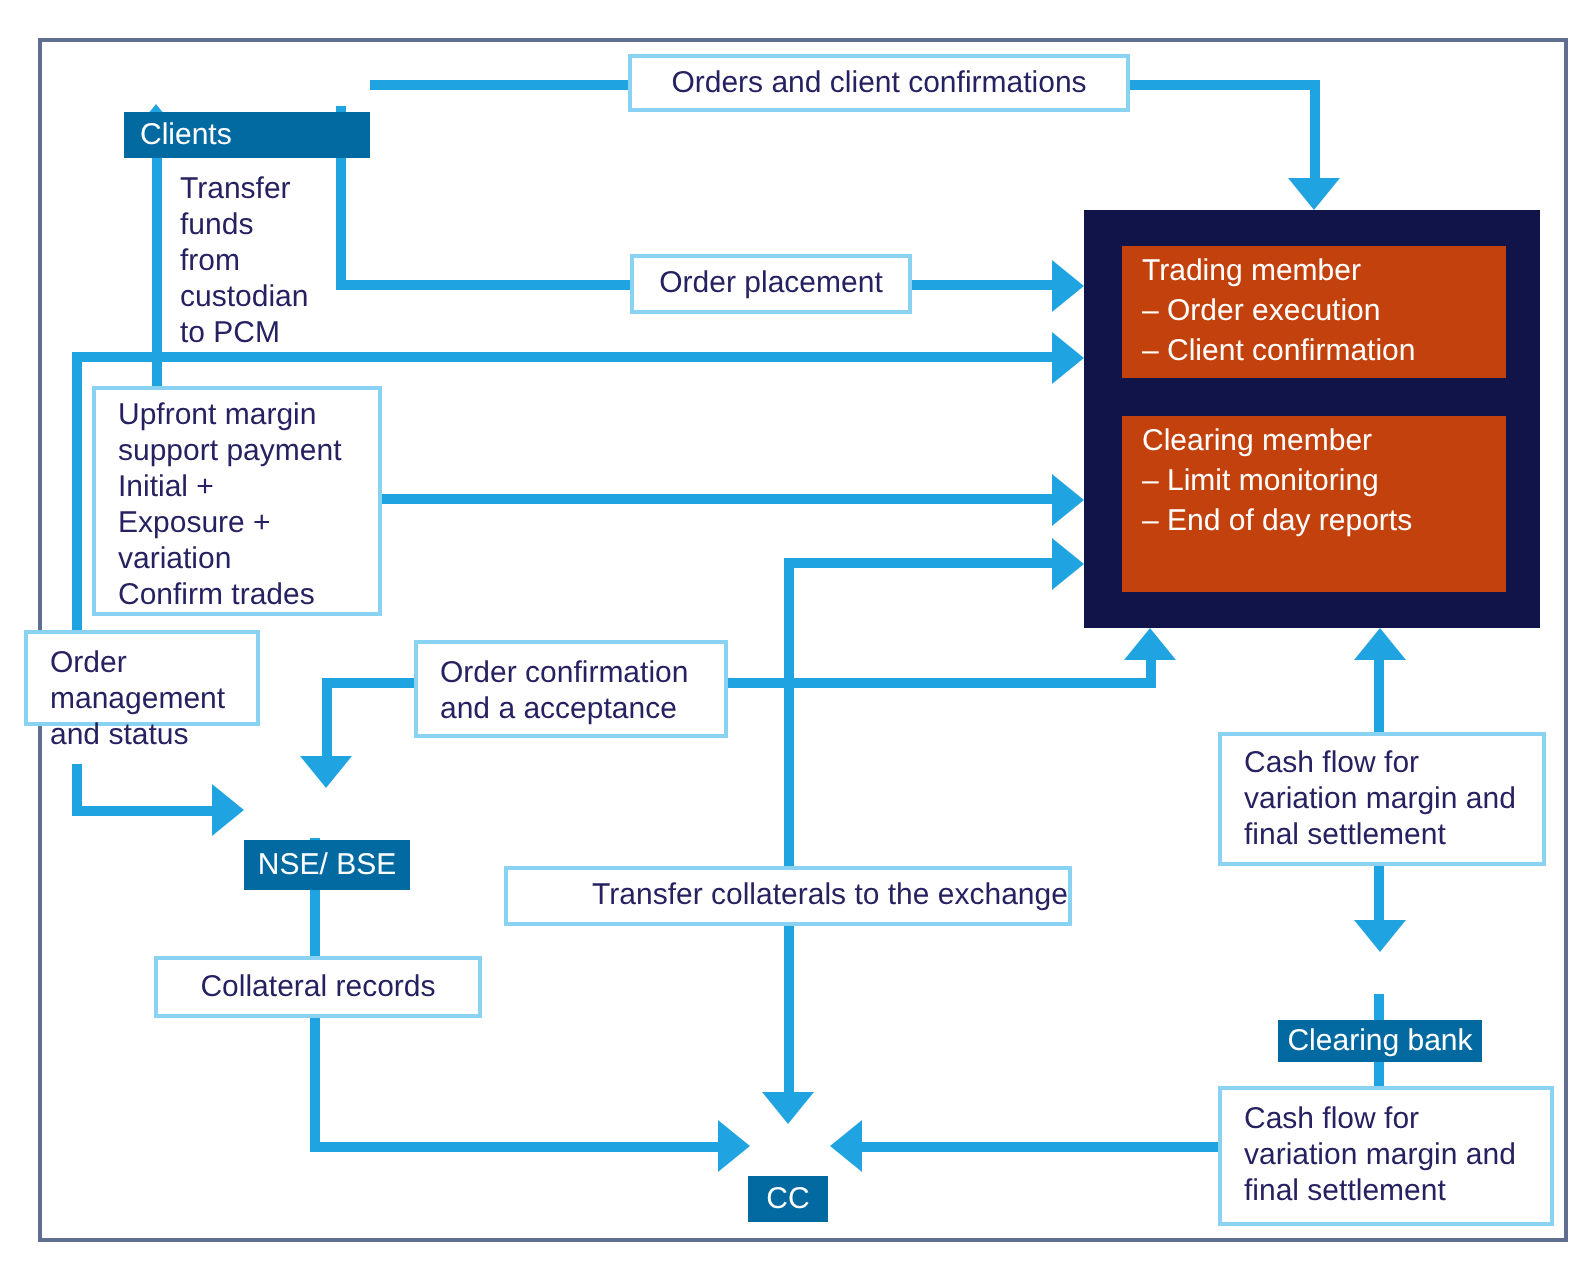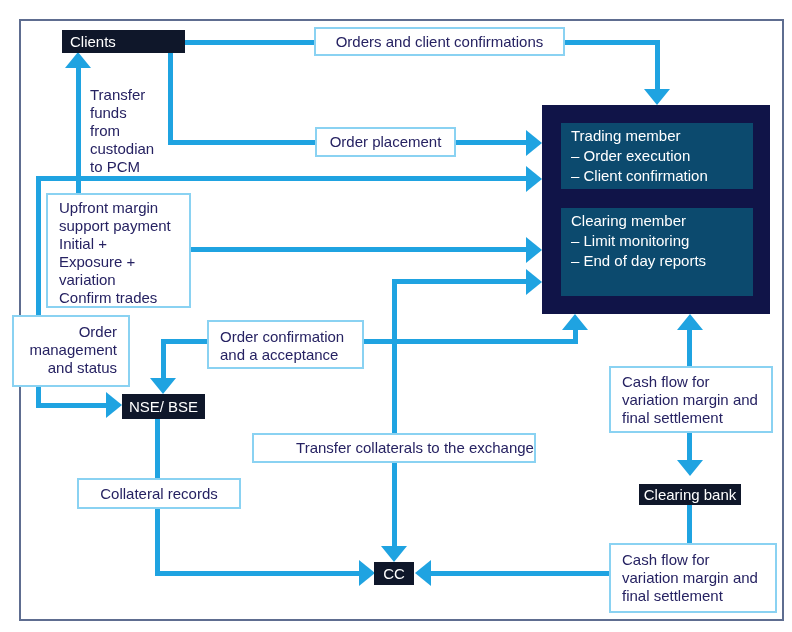--- a/index.html
+++ b/index.html
@@ -13,25 +13,25 @@
   .arr{position:absolute;width:0;height:0;border-style:solid;}
   .ar-right{border-width:13px 0 13px 16px;border-color:transparent transparent transparent #1FA3E1;}
   .ar-left{border-width:13px 16px 13px 0;border-color:transparent #1FA3E1 transparent transparent;}
   .ar-up{border-width:0 13px 16px 13px;border-color:transparent transparent #1FA3E1 transparent;}
   .ar-down{border-width:16px 13px 0 13px;border-color:#1FA3E1 transparent transparent transparent;}
   .wbox{position:absolute;background:#ffffff;border:2px solid #8AD2F2;color:#262262;
         font-size:15px;line-height:18px;box-sizing:border-box;}
   .center{display:flex;align-items:center;justify-content:center;text-align:left;}
   .pad{padding:4px 11px;}
   .ml{white-space:pre-line;}
-  .dbox{position:absolute;background:#0f172a;color:#ffffff;font-size:15px;
-        box-sizing:border-box;display:flex;align-items:center;}
+  .dbox{position:absolute;background:#0369a1;color:#ffffff;font-size:15px;
+        box-sizing:border-box;display:flex;align-items:center;margin-top:26px;}
   .dcenter{justify-content:center;}
   .panel{position:absolute;background:#101448;}
-  .cybox{position:absolute;background:#0c4a6e;color:#ffffff;font-size:15px;line-height:20px;
+  .cybox{position:absolute;background:#c2410c;color:#ffffff;font-size:15px;line-height:20px;
          padding:3px 10px;box-sizing:border-box;}
   .floatlabel{position:absolute;color:#262262;font-size:15px;line-height:18px;white-space:pre-line;}
 </style>
 </head>
 <body>
 
 <div class="canvas">
   <div class="frame"></div>
 
   <div>
@@ -99,21 +99,21 @@
   </div>
 
   <div class="wbox center" style="left:314px;top:27px;width:251px;height:29px;">Orders and client confirmations</div>
   <div class="wbox center" style="left:315px;top:127px;width:141px;height:30px;">Order placement</div>
   <div class="wbox ml pad" style="left:46px;top:193px;width:145px;height:115px;">Upfront margin
 support payment
 Initial +
 Exposure +
 variation
 Confirm trades</div>
-  <div class="wbox ml pad" style="left:12px;top:315px;width:118px;height:72px;padding-top:6px;text-align:right;">Order
+  <div class="wbox ml pad" style="left:12px;top:315px;width:118px;height:48px;padding-top:6px;">Order
 management
 and status</div>
   <div class="wbox ml pad" style="left:207px;top:320px;width:157px;height:49px;padding-top:6px;">Order confirmation
 and a acceptance</div>
   <div class="wbox center" style="left:252px;top:433px;width:284px;height:30px;padding-left:42px;">Transfer collaterals to the exchange</div>
   <div class="wbox center" style="left:77px;top:478px;width:164px;height:31px;">Collateral records</div>
   <div class="wbox ml pad" style="left:609px;top:366px;width:164px;height:67px;padding-top:5px;">Cash flow for
 variation margin and
 final settlement</div>
   <div class="wbox ml pad" style="left:609px;top:543px;width:168px;height:70px;padding-top:6px;">Cash flow for

